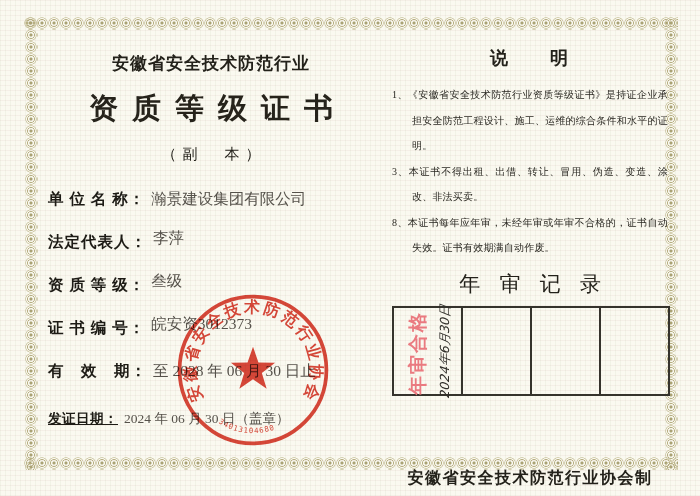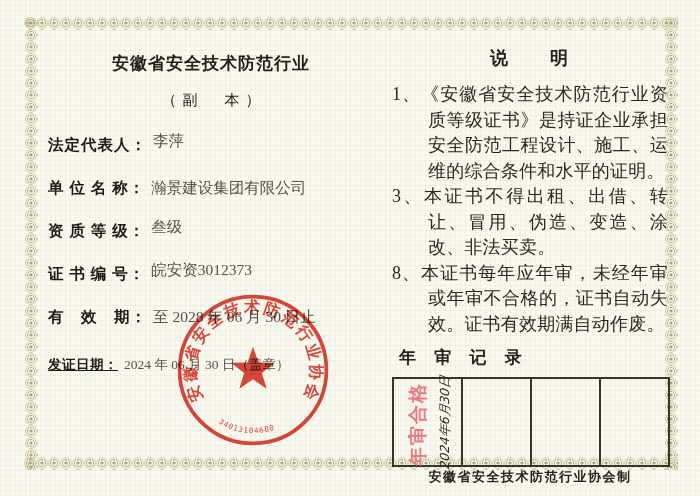--- a/index.html
+++ b/index.html
@@ -52,25 +52,25 @@
   .field.issue .lbl{letter-spacing:0.5px;text-decoration:underline;}
 
   .seal{position:absolute;left:174px;top:291px;width:158px;height:158px;
         mix-blend-mode:multiply;opacity:.93;pointer-events:none;}
 
   .instr-heading{
     text-align:center;font-size:18px;font-weight:bold;color:#23211a;
     letter-spacing:2px;margin:4px 0 12px 0;font-family:Liberation Serif, serif;
   }
   .instr p{
-    margin:0;font-size:18px;line-height:25.5px;color:#2a2822;
+    margin:0;font-size:10px;line-height:25.5px;color:#2a2822;
     text-align:justify;padding-left:2em;text-indent:-2em;letter-spacing:0.2px;
   }
   .review-heading{
-    text-align:left;font-size:17px;font-weight:bold;color:#23211a;
+    text-align:center;font-size:21px;font-weight:normal;color:#23211a;
     letter-spacing:7px;text-indent:7px;margin:9px 0 8px 0;
   }
   .review-table{
     display:flex;width:278px;height:90px;
     border:2px solid #35332c;background:transparent;box-sizing:border-box;
   }
   .review-cell{flex:1;border-right:2px solid #35332c;position:relative;overflow:visible;}
   .review-cell:last-child{border-right:none;}
   .stamp-pass{
     position:absolute;left:-20px;top:34px;width:88px;
@@ -80,44 +80,45 @@
   }
   .stamp-date{
     position:absolute;left:6px;top:38px;width:88px;
     transform:rotate(-90deg) skewX(-8deg);
     color:#302e29;font-size:12.5px;font-style:italic;
     text-align:center;line-height:15px;white-space:nowrap;
     font-family:"DejaVu Sans",sans-serif;
   }
   .footer-issuer{
     position:absolute;left:392px;top:468px;width:276px;
-    text-align:center;font-size:13px;font-weight:bold;color:#23211a;
+    text-align:center;font-size:16px;font-weight:bold;color:#23211a;
     letter-spacing:1.5px;
   }
 </style>
 </head>
 <body>
 
 <div class="sheet">
 
   <div class="orn top"></div>
   <div class="orn bottom"></div>
   <div class="orn left"></div>
   <div class="orn right"></div>
 
   <div class="col-left">
     <div class="org-line">安徽省安全技术防范行业</div>
+    <div class="cert-title">资质等级证书</div>
     <div class="copy-label">（副　本）</div>
 
     <div class="fields">
+      <div class="field">
+        <span class="lbl">单 位 名 称：</span><span class="val">瀚景建设集团有限公司</span>
+      </div>
       <div class="field raise">
         <span class="lbl">法定代表人：</span><span class="val">李萍</span>
-      </div>
-      <div class="field">
-        <span class="lbl">单 位 名 称：</span><span class="val">瀚景建设集团有限公司</span>
       </div>
       <div class="field raise">
         <span class="lbl">资 质 等 级：</span><span class="val">叁级</span>
       </div>
       <div class="field raise">
         <span class="lbl">证 书 编 号：</span><span class="val">皖安资3012373</span>
       </div>
       <div class="field">
         <span class="lbl">有　效　期：</span><span class="val">至 2028 年 06 月 30 日止</span>
       </div>

